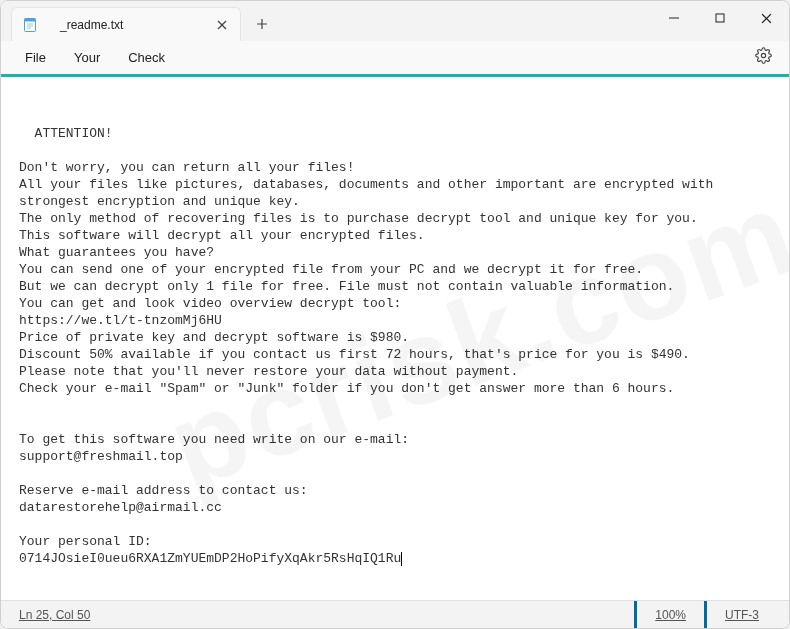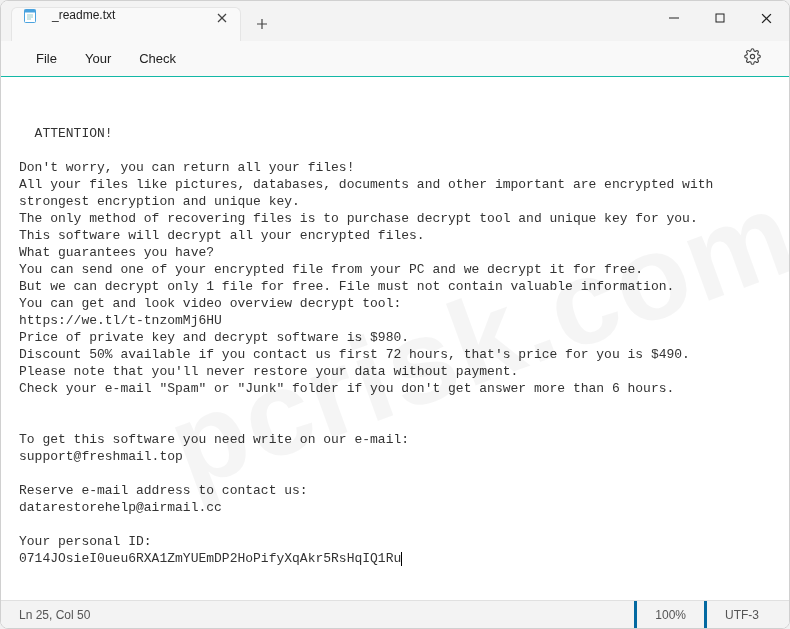--- a/index.html
+++ b/index.html
@@ -23,29 +23,29 @@
     }
     .titlebar {
       display: flex;
       align-items: flex-start;
       background: #f3f3f3;
       height: 40px;
       position: relative;
     }
     .tab {
       display: flex;
-      align-items: flex-start;
+      align-items: center;
       background: #f9f9f9;
       border-top-left-radius: 6px;
       border-top-right-radius: 6px;
       margin-left: 10px;
       margin-top: 6px;
       height: 34px;
       padding: 0 8px 0 10px;
-      gap: 12px;
+      gap: 20px;
       min-width: 230px;
       border: 1px solid #e5e5e5;
       border-bottom: none;
     }
     .tab-icon svg { display: block; }
     .tab-title {
       font-size: 12px;
       color: #222;
       flex: 1;
       white-space: nowrap;
@@ -76,22 +76,22 @@
     .win-btn {
       width: 46px; height: 34px;
       display: flex; align-items: center; justify-content: center;
       color: #222;
     }
     .menubar {
       display: flex;
       align-items: center;
       background: #f9f9f9;
       height: 36px;
-      padding: 0 23px;
-      border-bottom: 1px solid #14b8a6;
+      padding: 0 12px;
+      border-bottom: 3px solid #14b8a6;
       gap: 4px;
     }
     .menu-item {
       font-size: 13px;
       color: #222;
       padding: 4px 12px;
       border-radius: 4px;
     }
     .menubar-spacer { flex: 1; }
     .settings-btn {
@@ -121,20 +121,21 @@
     }
     .statusbar {
       display: flex;
       align-items: center;
       height: 28px;
       background: #f3f3f3;
       border-top: 1px solid #e0e0e0;
       font-size: 12px;
       color: #555;
       padding: 0 12px;
+      text-decoration: underline;
     }
     .status-cell { padding: 0 18px; border-left: 3px solid #0369a1; height:100%; display:flex; align-items:center;}
     .status-cell:first-child { border-left:none; padding-left:6px; }
     .status-spacer { flex: 1; }
     .watermark {
       position: absolute;
       right: -20px;
       top: 50%;
       transform: translateY(-50%) rotate(-20deg);
       font-size: 120px;

